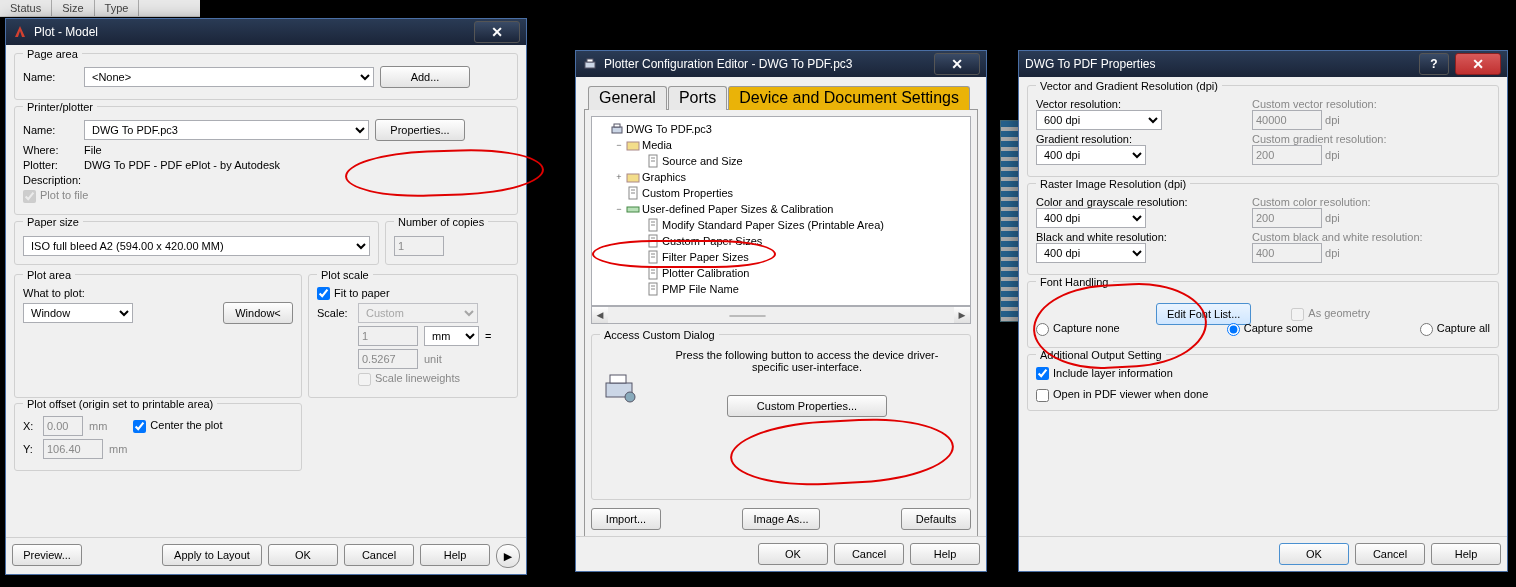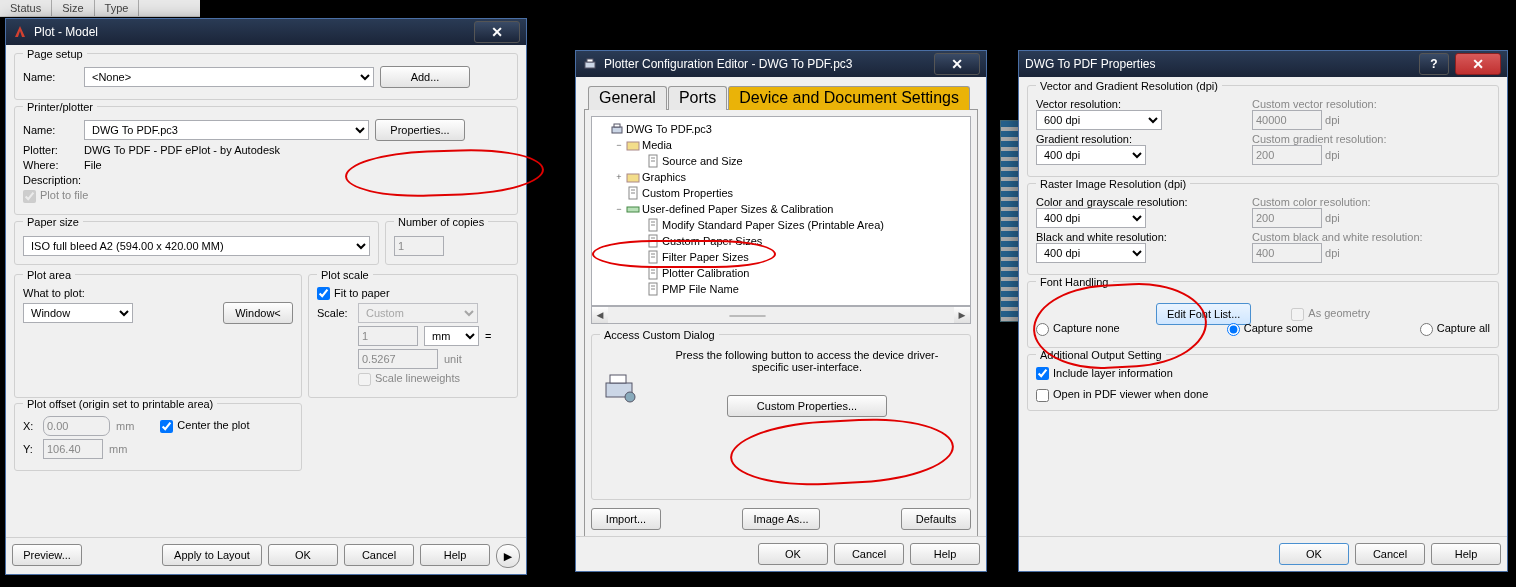--- a/index.html
+++ b/index.html
@@ -145,42 +145,42 @@
           <polygon points="3,13 8,2 13,13 10,13 8,7 6,13" fill="#d04030"></polygon>
         </svg>
     </span>
     <span>Plot - Model</span>
     <span class="spacer"></span>
     <span class="closeBtn">✕</span>
   </div>
   <div class="body">
 
     <div class="gbox">
-      <span class="title">Page setup</span>
+      <span class="title">Page area</span>
       <div class="row" style="margin-top:-6px;">
         <span class="lbl" style="width:55px">Name:</span>
         <select style="width:290px"><option>&lt;None&gt;</option></select>
         <button class="btn" style="width:90px">Add...</button>
       </div>
     </div>
 
     <div class="gbox">
       <span class="title">Printer/plotter</span>
       <div class="row" style="margin-top:-6px;">
         <span class="lbl" style="width:55px">Name:</span>
         <select style="width:285px"><option>DWG To PDF.pc3</option></select>
         <button class="btn" style="width:90px">Properties...</button>
       </div>
       <div class="row">
+          <span class="lbl" style="width:55px">Where:</span>
+        <span class="lbl">File</span>
+        </div>
+      <div class="row">
           <span class="lbl" style="width:55px">Plotter:</span>
         <span class="lbl">DWG To PDF - PDF ePlot - by Autodesk</span>
-        </div>
-      <div class="row">
-          <span class="lbl" style="width:55px">Where:</span>
-        <span class="lbl">File</span>
         </div>
       <div class="row">
           <span class="lbl">Description:</span>
         </div>
       <div class="row">
           <label><input type="checkbox" checked="" disabled="" style=""><span class="lbl disabled">Plot to file</span></label>
         </div>
     </div>
 
     <div class="row" style="gap:6px;">
@@ -212,35 +212,35 @@
           <select style="width:120px" disabled=""><option>Custom</option></select>
           </div>
         <div class="row">
             <span style="width:35px"></span>
           <input type="text" disabled="" style="width: 60px;" value="1">
           <select style="width:55px"><option>mm</option></select>
           <span class="lbl">=</span>
           </div>
         <div class="row">
             <span style="width:35px"></span>
-          <input type="text" disabled="" style="width: 80px;" value="0.5267">
+          <input type="text" disabled="" style="width: 60px;" value="0.5267">
           <span class="lbl disabled">unit</span>
           </div>
         <div class="row">
             <span style="width:35px"></span>
           <label><input type="checkbox" disabled="" style=""><span class="lbl disabled">Scale lineweights</span></label>
           </div>
       </div>
     </div>
 
     <div class="gbox" style="width:270px; margin-top:-4px;">
       <span class="title">Plot offset (origin set to printable area)</span>
       <div class="row" style="margin-top:-6px;">
         <span class="lbl" style="width:14px">X:</span>
-        <input type="text" disabled="" style="width: 67px; border-radius: 7px;" value="0.00">
+        <input type="text" disabled="" style="width: 40px;" value="0.00">
         <span class="lbl disabled">mm</span>
         <span style="width:14px"></span>
         <label><input type="checkbox" checked="" style=""><span class="lbl">Center the plot</span></label>
       </div>
       <div class="row">
         <span class="lbl" style="width:14px">Y:</span>
         <input type="text" disabled="" style="width: 60px;" value="106.40">
         <span class="lbl disabled">mm</span>
       </div>
     </div>

